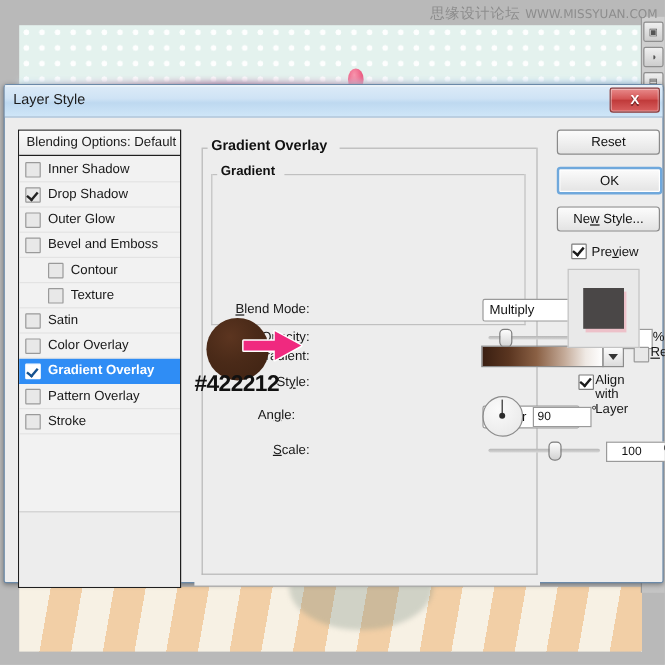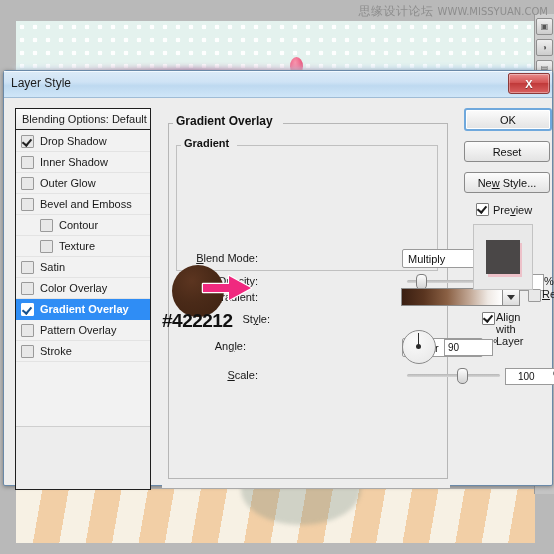--- a/index.html
+++ b/index.html
@@ -313,26 +313,26 @@
     <div id="title-text">Layer Style</div>
     <div id="close-btn">X</div>
   </div>
 
   <div id="dialog-body">
 
     <div id="styles-panel">
       <div class="styles-head2">Blending Options: Default</div>
       <div id="styles-list">
           <div class="style-row">
+            <span class="cbox"></span>
+            <span>Inner Shadow</span>
+          </div>
+          <div class="style-row">
             <span class="cbox checked"></span>
             <span>Drop Shadow</span>
-          </div>
-          <div class="style-row">
-            <span class="cbox"></span>
-            <span>Inner Shadow</span>
           </div>
           <div class="style-row">
             <span class="cbox"></span>
             <span>Outer Glow</span>
           </div>
           <div class="style-row">
             <span class="cbox"></span>
             <span>Bevel and Emboss</span>
           </div>
           <div class="style-row indent">
@@ -395,21 +395,21 @@
       <div class="field-label" style="left:36px;top:183px;width:60px;">
         <span class="ul">G</span><span>radient:</span>
       </div>
       <div id="gradient-bar"></div>
       <div id="gradient-dropdown"></div>
       <div id="reverse-box"></div>
       <div id="reverse-label">
         <span class="ul">R</span><span>everse</span>
       </div>
 
-      <div class="field-label" style="left:62px;top:205px;width:46px;">
+      <div class="field-label" style="left:50px;top:205px;width:46px;">
         <span>St</span><span class="ul">y</span><span>le:</span>
       </div>
       <div id="style-select">
         <span>Linear</span>
         <span id="style-caret"></span>
       </div>
       <div id="align-box"></div>
       <div id="align-label">Align with Layer</div>
 
       <div class="field-label" style="left:32px;top:232px;width:52px;">
@@ -429,22 +429,22 @@
       </div>
       <div id="scale-track"></div>
       <div id="scale-thumb"></div>
       <div id="scale-input">
         <span>100</span>
       </div>
       <div id="scale-pct">%</div>
     </div>
 
     <div id="right-col">
+      <div class="btn">Reset</div>
       <div class="btn primary">OK</div>
-      <div class="btn">Reset</div>
       <div class="btn">
         <span>Ne</span>
           <span class="ul">w</span>
           <span>&nbsp;Style...</span>
       </div>
       <div id="preview-row">
         <div id="preview-box"></div>
         <div id="preview-label">
           <span>Pre</span><span class="ul">v</span><span>iew</span>
         </div>

